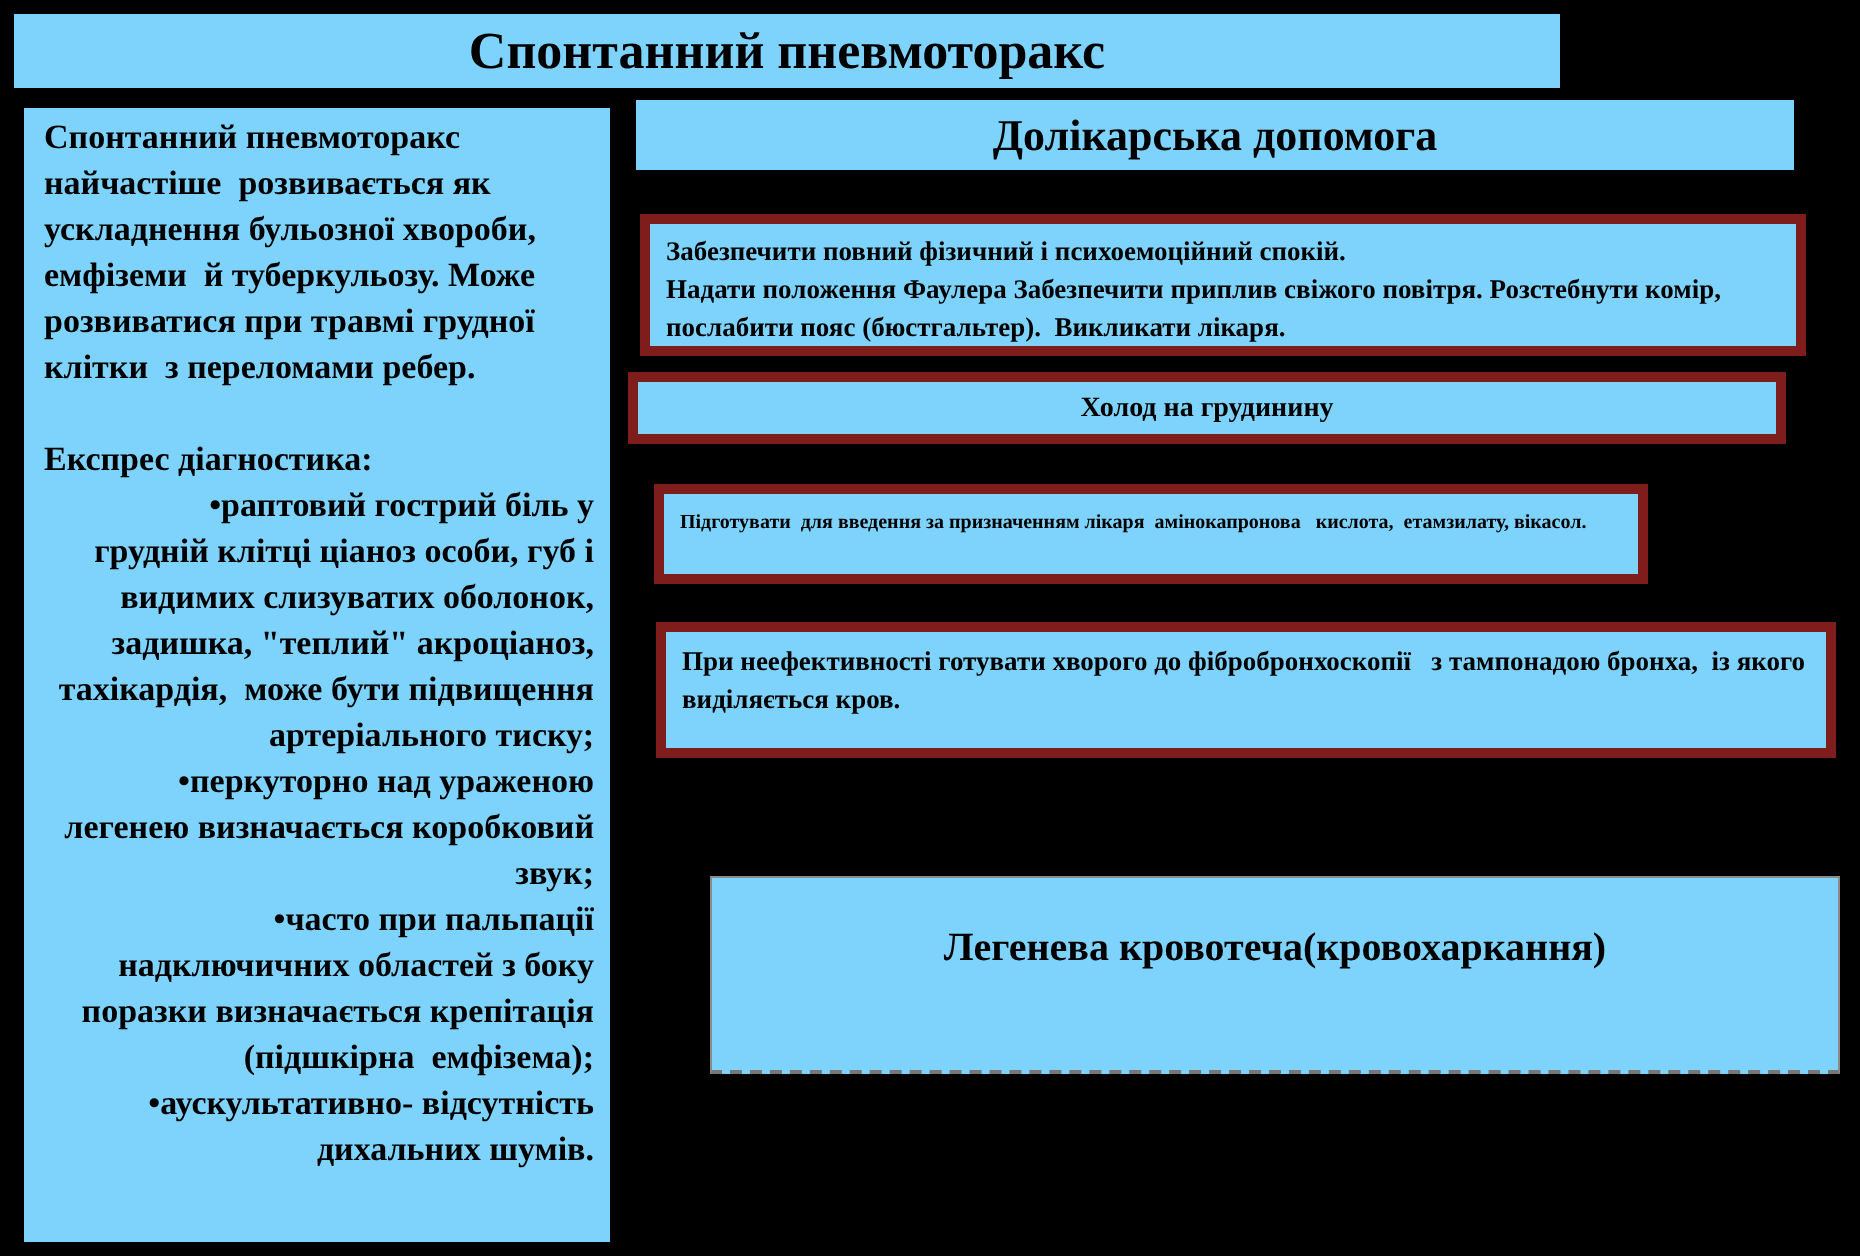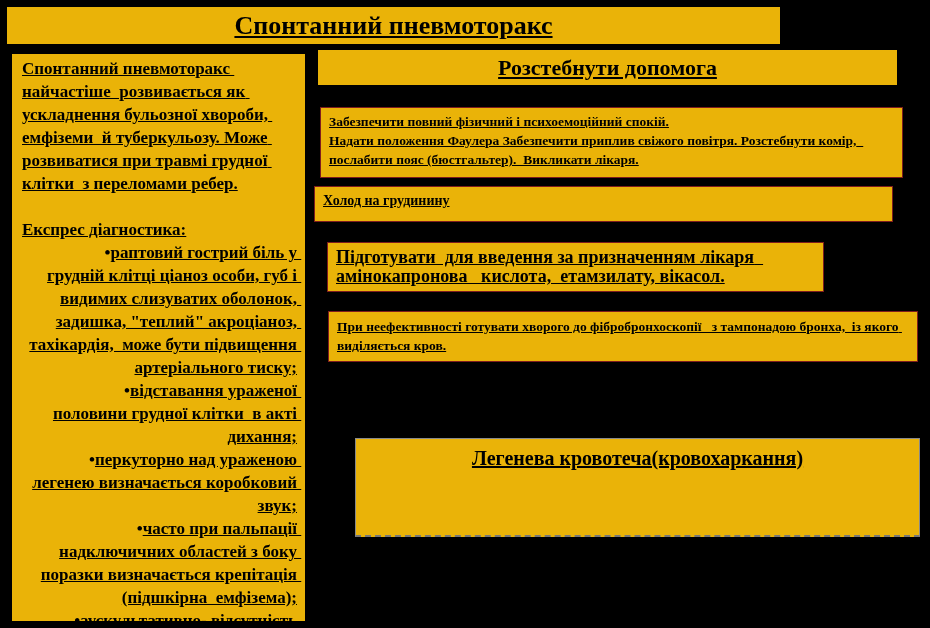--- a/index.html
+++ b/index.html
@@ -3,24 +3,24 @@
 <meta charset="utf-8">
 <style>
   html,body{margin:0;padding:0;}
   body{
     width:930px;height:628px;position:relative;overflow:hidden;
     background:#000;
     font-family:"Liberation Serif","DejaVu Serif",serif;
     color:#000;
   }
   .box{
-    position:absolute;background:#eab308;box-sizing:border-box;text-decoration:underline;
+    position:absolute;background:#7dd3fc;box-sizing:border-box;
   }
   .bordered{border:2px solid #000;}
-  .thin{border:1px solid #7f1d1d;}
+  .thin{border:5px solid #7f1d1d;}
   .title-box{
     left:5px;top:5px;width:777px;height:41px;
     display:flex;align-items:center;justify-content:center;
     font-size:26px;font-weight:bold;
   }
   .left-box{
     left:10px;top:52px;width:297px;height:571px;
     padding:3px 8px 0 10px;
     font-size:17px;font-weight:bold;line-height:23px;
   }
@@ -34,59 +34,58 @@
     display:flex;align-items:center;justify-content:center;
     font-size:22px;font-weight:bold;
   }
   .box1{
     left:320px;top:107px;width:583px;height:71px;
     padding:4px 8px;font-size:13.5px;font-weight:bold;line-height:19px;
   }
   .box1 div{white-space:pre-wrap;}
   .box2{
     left:314px;top:186px;width:579px;height:36px;
-    padding:6px 8px;font-size:14px;font-weight:bold;
+    padding:6px 8px;font-size:14px;font-weight:bold;text-align:center;
   }
   .box3{
     left:327px;top:242px;width:497px;height:50px;
-    padding:5px 8px;font-size:18px;font-weight:bold;line-height:19px;
+    padding:5px 8px;font-size:10px;font-weight:bold;line-height:19px;
     white-space:pre-wrap;
   }
   .box4{
-    left:328px;top:311px;width:590px;height:51px;
+    left:328px;top:311px;width:590px;height:68px;
     padding:5px 8px;font-size:13.5px;font-weight:bold;line-height:19px;
     white-space:pre-wrap;
   }
   .bottom-box{
     left:355px;top:438px;width:565px;height:99px;
     border:1px solid #8a8a8a;border-bottom:2px dashed #777;
-    text-align:center;padding-top:8px;
+    text-align:center;padding-top:24px;
     font-size:20px;font-weight:bold;
   }
 </style>
 </head>
 <body>
 
 <div class="box bordered title-box">
   <span>Спонтанний пневмоторакс</span>
 </div>
 
 <div class="box bordered left-box">
   <p>Спонтанний пневмоторакс найчастіше  розвивається як ускладнення бульозної хвороби, емфіземи  й туберкульозу. Може розвиватися при травмі грудної клітки  з переломами ребер.</p>
   <div class="gap"></div>
   <p>Експрес діагностика:</p>
   <p class="blt-row"><span class="blt">•</span><span>раптовий гострий біль у грудній клітці ціаноз особи, губ і видимих слизуватих оболонок, задишка, "теплий" акроціаноз, тахікардія,  може бути підвищення артеріального тиску;</span></p>
-  <p class="blt-row"><span class="blt">•</span><span>відставання ураженої половини грудної клітки  в акті дихання;</span></p>
   <p class="blt-row"><span class="blt">•</span><span>перкуторно над ураженою легенею визначається коробковий звук;</span></p>
   <p class="blt-row"><span class="blt">•</span><span>часто при пальпації надключичних областей з боку поразки визначається крепітація (підшкірна  емфізема);</span></p>
   <p class="blt-row"><span class="blt">•</span><span>аускультативно- відсутність дихальних шумів.</span></p>
 </div>
 
 <div class="box header-box">
-  <span>Розстебнути допомога</span>
+  <span>Долікарська допомога</span>
 </div>
 
 <div class="box thin box1">
   <div>Забезпечити повний фізичний і психоемоційний спокій.</div>
   <div>Надати положення Фаулера Забезпечити приплив свіжого повітря. Розстебнути комір,  послабити пояс (бюстгальтер).  Викликати лікаря.</div>
 </div>
 
 <div class="box thin box2">
   <span>Холод на грудинину</span>
 </div>

